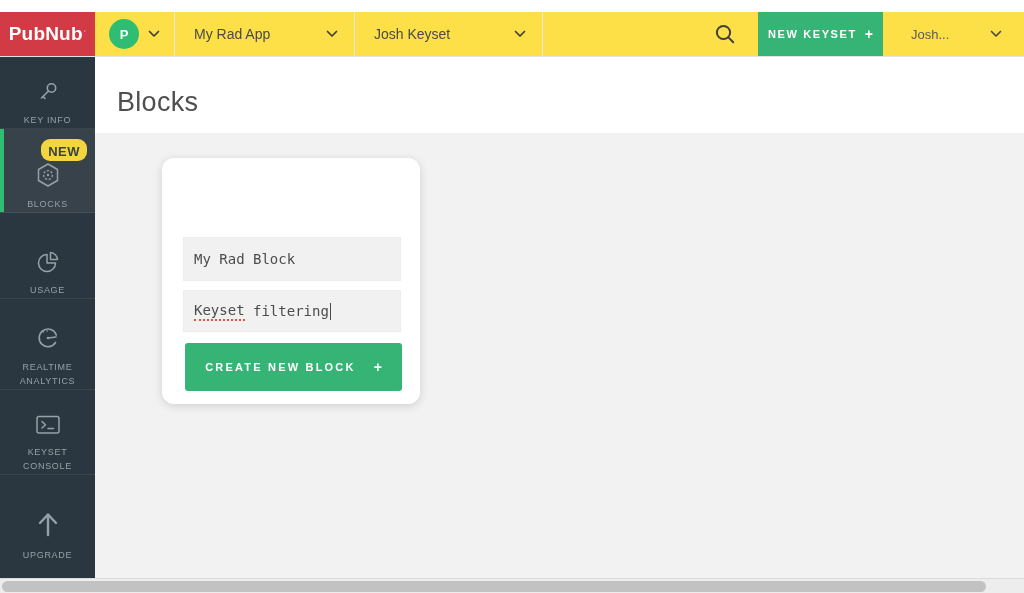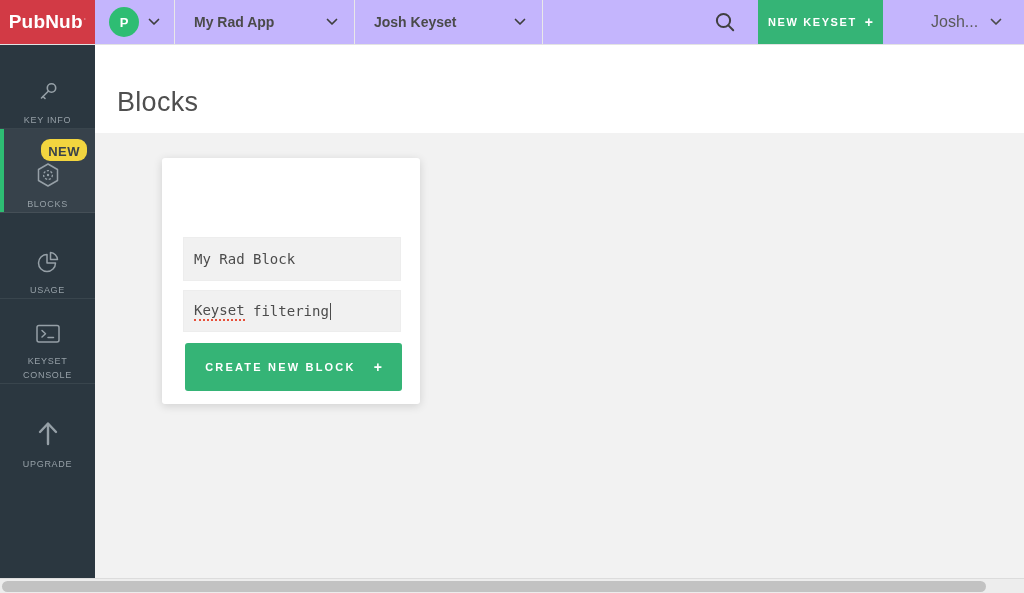--- a/index.html
+++ b/index.html
@@ -1,52 +1,52 @@
 <!DOCTYPE html>
 <html><head>
 <meta charset="utf-8">
 <style>
   * { margin:0; padding:0; box-sizing:border-box; }
   html,body { width:1024px; height:593px; font-family:"Liberation Sans", sans-serif; background:#fff; overflow:hidden; }
   .app { position:relative; width:1024px; height:593px; }
 
   
-  .topbar { position:absolute; left:0; top:0; width:1024px; height:45px; background:#c4b5fd; border-bottom:1px solid #e3e3e3; z-index:5; }
+  .topbar { position:absolute; left:0; top:12px; width:1024px; height:45px; background:#fde047; border-bottom:1px solid #e3e3e3; z-index:5; }
   .logo { position:absolute; left:0; top:0; width:95px; height:44px; background:#d23a45; color:#fff; display:flex; align-items:center; justify-content:center; font-size:19px; font-weight:700; letter-spacing:0.2px; }
   .logo .tm { font-size:7px; vertical-align:top; line-height:10px; margin-left:1px; opacity:.85; }
   .tb-section { position:absolute; top:0; height:44px; display:flex; align-items:center; }
   .avatar-sec { left:95px; width:80px; border-right:1px solid #e8e8e8; justify-content:center; gap:9px; }
   .avatar { width:30px; height:30px; border-radius:50%; background:#2ebd73; color:#fff; font-weight:700; font-size:13px; display:flex; align-items:center; justify-content:center; }
   .dd { justify-content:space-between; padding:0 16px 0 19px; cursor:pointer; }
   .dd-app { left:175px; width:180px; border-right:1px solid #e8e8e8; }
   .dd-keyset { left:355px; width:188px; border-right:1px solid #e8e8e8; }
-  .dd-label { font-size:14px; color:#4a4a4a; font-weight:700; }
+  .dd-label { font-size:14px; color:#4a4a4a; font-weight:400; }
   .search-sec { left:543px; width:215px; justify-content:flex-end; padding-right:22px; }
   .btn-new-keyset { position:absolute; left:758px; top:0; width:125px; height:44px; background:#35b476; border:none; color:#fff; font-family:"Liberation Sans", sans-serif; font-size:11px; font-weight:700; letter-spacing:1.6px; display:flex; align-items:center; justify-content:center; gap:8px; cursor:pointer; }
   .btn-new-keyset .plus { font-size:14px; font-weight:700; letter-spacing:0; }
   .dd-user { left:883px; width:141px; justify-content:space-between; padding:0 22px 0 28px; }
-  .dd-user .dd-label { color:#5a5a5a; font-weight:400; font-size:16px;margin-left:20px; }
+  .dd-user .dd-label { color:#5a5a5a; font-weight:400; font-size:13px; }
   .chev { display:block; }
 
   
   .sidebar { position:absolute; left:0; top:45px; width:95px; height:533px; background:#2b3740; display:flex; flex-direction:column; }
   .side-item { position:relative; display:flex; flex-direction:column; align-items:center; justify-content:flex-end; gap:9px; border-bottom:1px solid rgba(255,255,255,0.07); cursor:pointer; color:#96a0a7; }
   .side-label { font-size:9px; letter-spacing:0.7px; color:#96a0a7; text-align:center; line-height:1.55; max-width:74px; }
   .si-1 { height:84px; } .si-2 { height:84px; } .si-3 { height:86px; } .si-4 { height:91px; } .si-5 { height:85px; } .si-6 { height:88px; border-bottom:none; }
   .side-filler { flex:1; }
   .side-item.active { background:#37424b; }
   .active-strip { position:absolute; left:0; top:0; bottom:0; width:4px; background:#2ebd73; }
   .badge { position:absolute; right:8px; top:10px; background:#f2d53f; color:#39424a; font-size:13px; font-weight:700; letter-spacing:0.5px; padding:5px 7px 2px; border-radius:9px; }
 
   
   .page-header { position:absolute; left:95px; top:45px; right:0; height:88px; background:#fff; }
   .page-title { font-weight:400; font-size:27px; color:#4f4f4f; letter-spacing:0.3px; padding:42px 0 0 22px; }
   .content { position:absolute; left:95px; top:133px; right:0; bottom:15px; background:#f2f2f2; }
 
-  .card { position:absolute; left:67px; top:25px; width:258px; height:246px; background:#fff; border-radius:3px; box-shadow:0 2px 10px rgba(0,0,0,0.14); }
+  .card { position:absolute; left:67px; top:25px; width:258px; height:246px; background:#fff; border-radius:12px; box-shadow:0 2px 10px rgba(0,0,0,0.14); }
   .field { position:absolute; left:21px; width:218px; background:#f1f1f1; border:1px solid #ededed; display:flex; align-items:center; padding-left:10px; font-family:"DejaVu Sans Mono", monospace; font-size:14px; color:#4c4c4c; white-space:pre; cursor:text; }
   .field-name { top:79px; height:44px; }
   .field-desc { top:132px; height:42px; }
   .misspelled { border-bottom:2px dotted #e8503a; padding-bottom:1px; }
   .caret { display:inline-block; width:1px; height:17px; background:#4c4c4c; margin-left:1px; }
   .btn-create { position:absolute; left:23px; top:185px; width:217px; height:48px; background:#35b476; border:none; border-radius:3px; color:#fff; font-family:"Liberation Sans", sans-serif; font-size:11px; font-weight:700; letter-spacing:2.2px; display:flex; align-items:center; justify-content:center; gap:18px; cursor:pointer; }
   .btn-create .plus { font-size:14px; letter-spacing:0; }
 
   
   .hscroll { position:absolute; left:0; bottom:0; width:1024px; height:15px; background:#ededed; border-top:1px solid #dcdcdc; }
@@ -127,20 +127,29 @@
     </div>
 
     <div class="side-item si-3">
       <svg width="26" height="26" viewBox="0 0 26 26">
           <path d="M12 5.5 A 8.5 8.5 0 1 0 20.5 14 L 12 14 Z" fill="none" stroke="#96a0a7" stroke-width="1.5" stroke-linejoin="round"></path>
           <path d="M15.5 3.5 A 7.5 7.5 0 0 1 22.5 10.5 L 15.5 10.5 Z" fill="none" stroke="#96a0a7" stroke-width="1.5" stroke-linejoin="round"></path>
         </svg>
       <span class="side-label">USAGE</span>
     </div>
 
+    <div class="side-item si-4">
+      <svg width="28" height="28" viewBox="0 0 28 28">
+          <path d="M21.5 18.5 A 8.8 8.8 0 1 1 22.3 11" fill="none" stroke="#96a0a7" stroke-width="1.6" stroke-linecap="round"></path>
+          <line x1="14" y1="14" x2="22" y2="13" stroke="#96a0a7" stroke-width="1.6" stroke-linecap="round"></line>
+          <circle cx="14" cy="14" r="1.3" fill="#96a0a7"></circle>
+          <path d="M9 8.2 A 7 7 0 0 1 14 7" fill="none" stroke="#96a0a7" stroke-width="1.4" stroke-dasharray="1.2 2.4"></path>
+        </svg>
+      <span class="side-label">REALTIME ANALYTICS</span>
+    </div>
 
     <div class="side-item si-5">
       <svg width="28" height="24" viewBox="0 0 28 24">
           <rect x="3" y="3.5" width="22" height="16.5" rx="2" fill="none" stroke="#96a0a7" stroke-width="1.5"></rect>
           <polyline points="8,8.5 11.5,11.8 8,15" fill="none" stroke="#96a0a7" stroke-width="1.5" stroke-linecap="round" stroke-linejoin="round"></polyline>
           <line x1="14" y1="15.5" x2="19.5" y2="15.5" stroke="#96a0a7" stroke-width="1.5" stroke-linecap="round"></line>
         </svg>
       <span class="side-label">KEYSET CONSOLE</span>
     </div>
 

